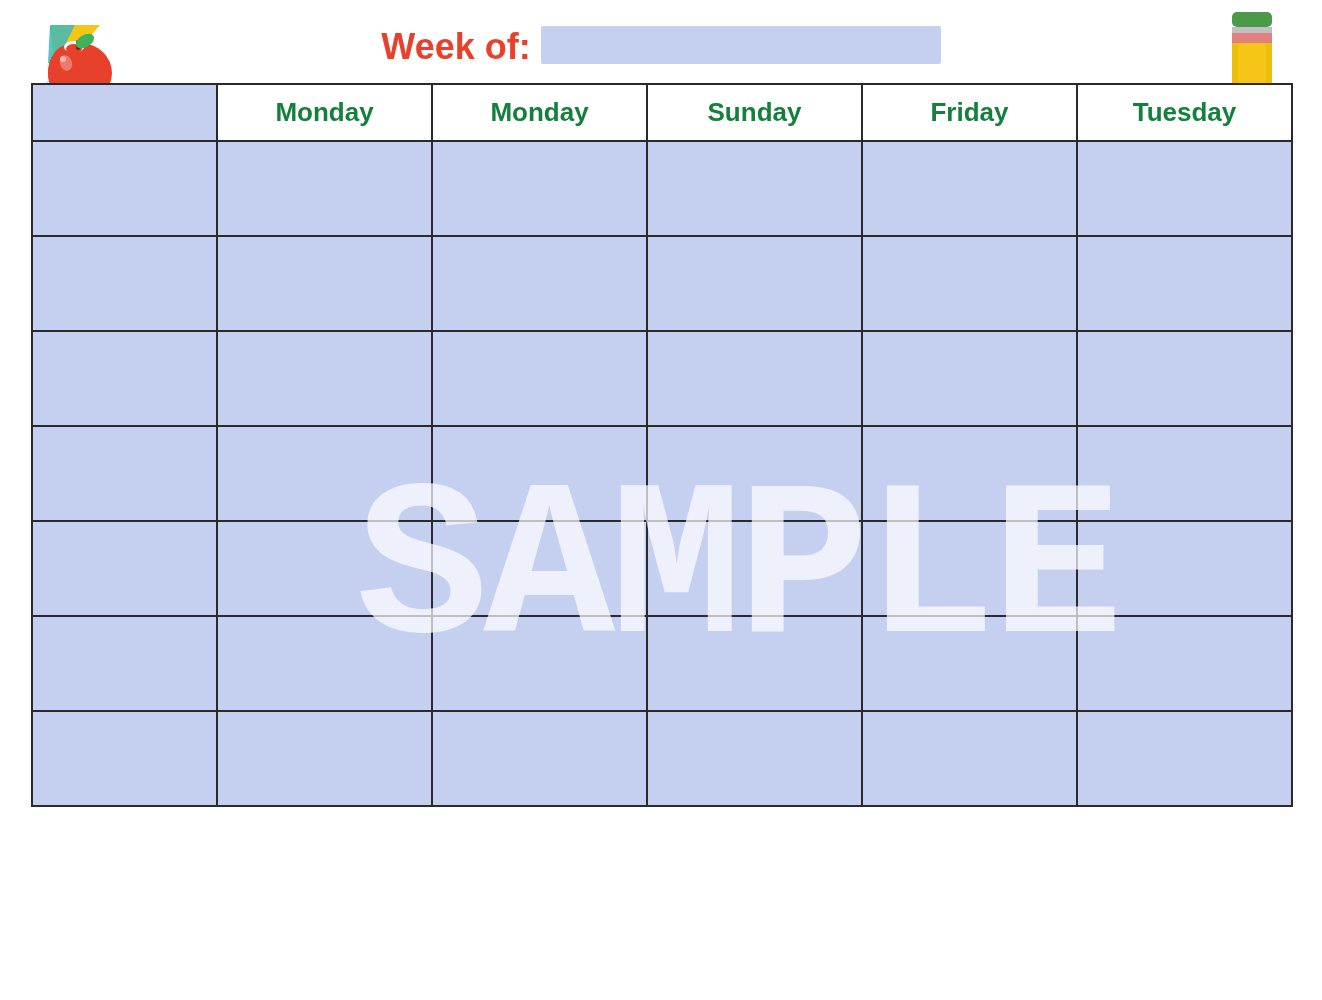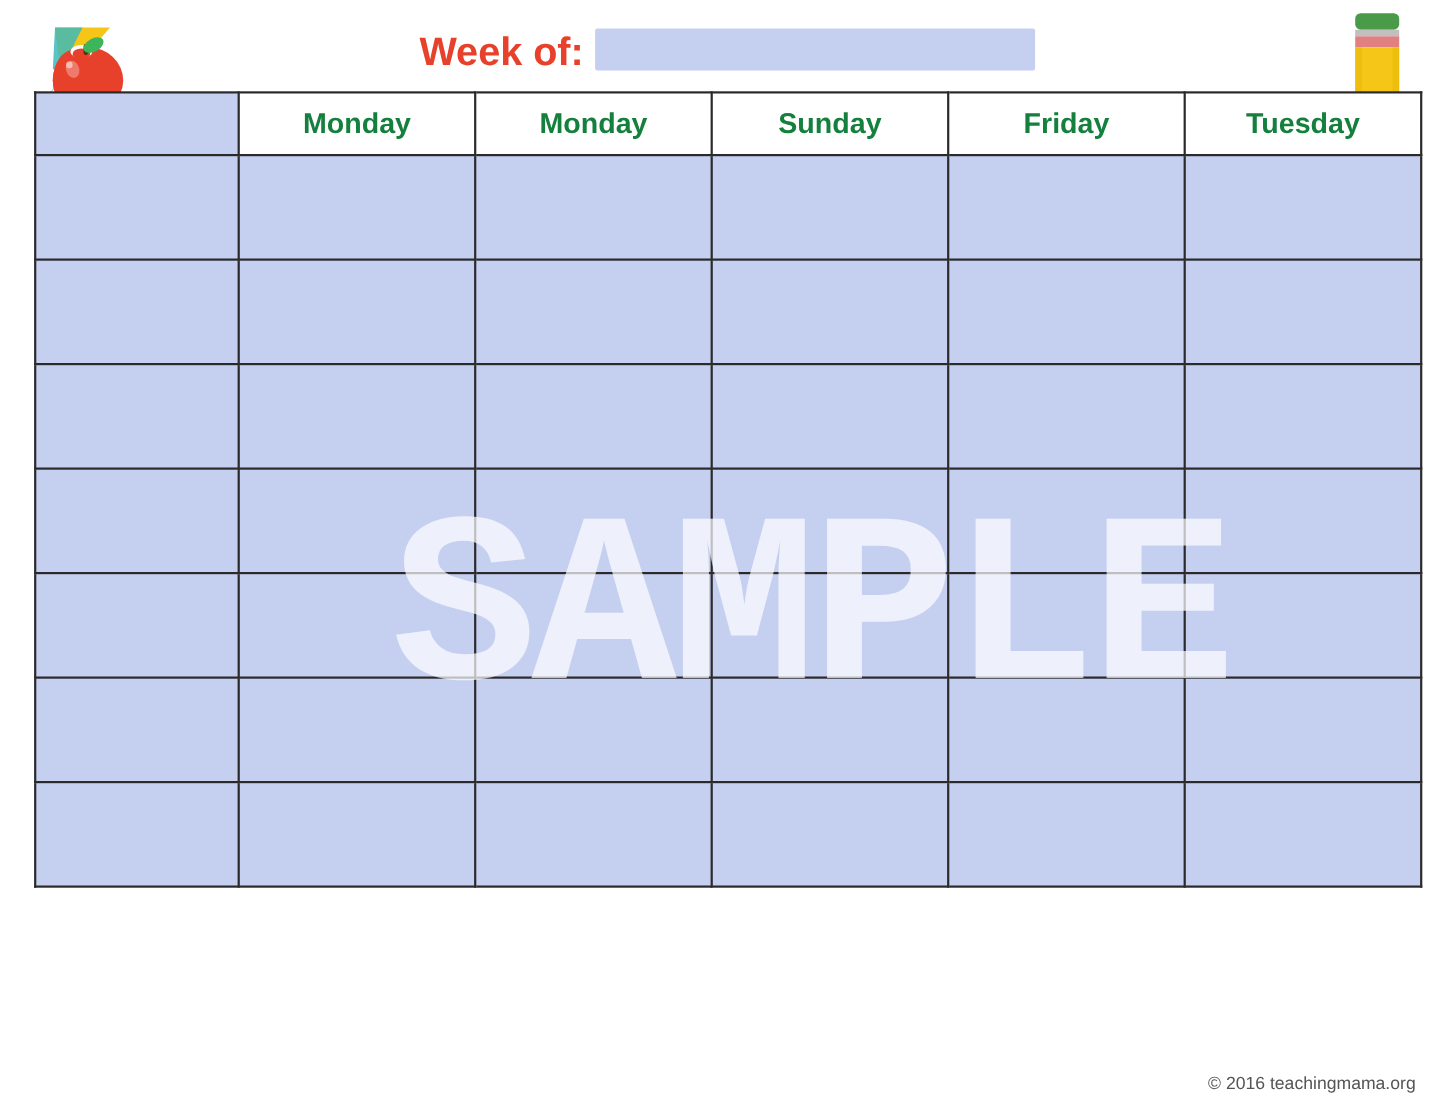--- a/index.html
+++ b/index.html
@@ -292,17 +292,14 @@
             <td style="background: rgb(197, 207, 240);"></td>
             <td style="background: rgb(197, 207, 240);"></td>
             <td style="background: rgb(197, 207, 240);"></td>
           </tr>
         </tbody>
     </table>
 
     <div class="sample-watermark">SAMPLE</div>
   </div>
 
-  <div class="footer">
-    <span>© 2016 teachingmama.org</span>
-  </div>
 
 </div>
 
 </body></html>

